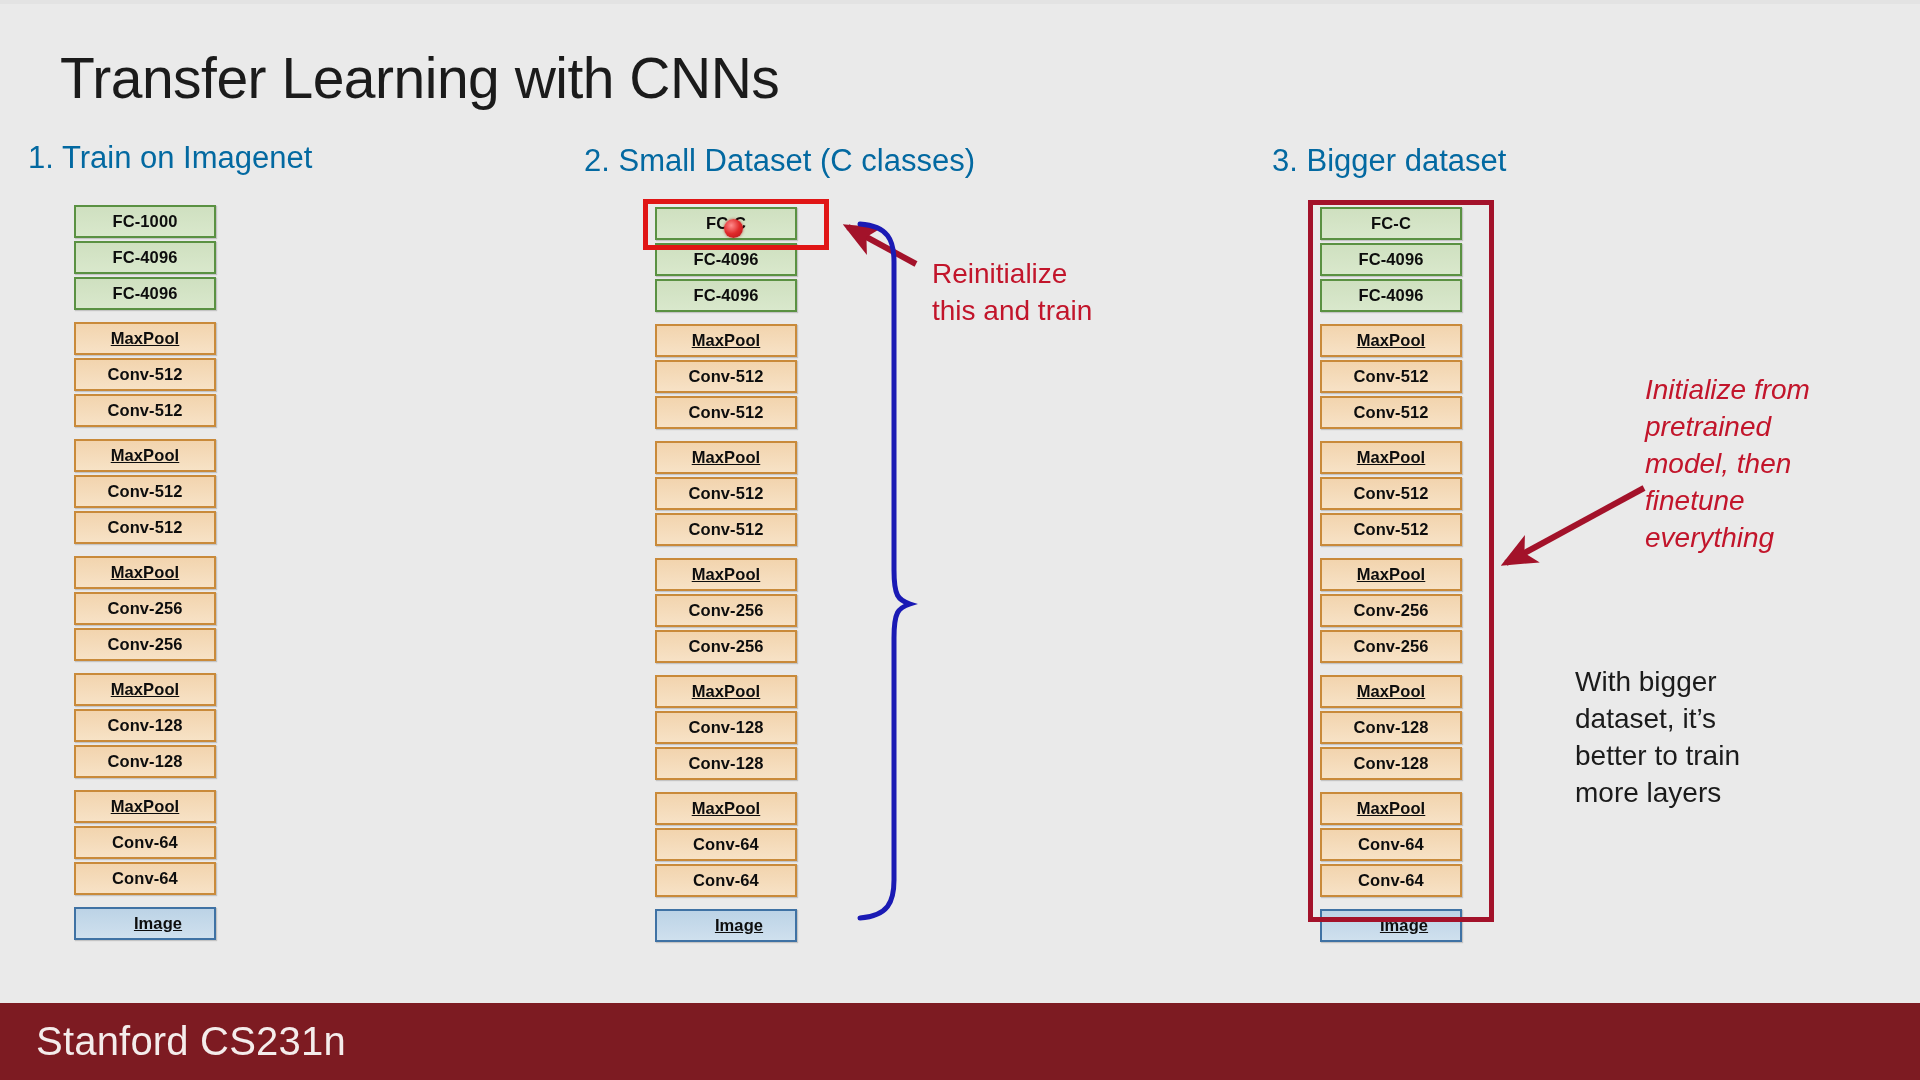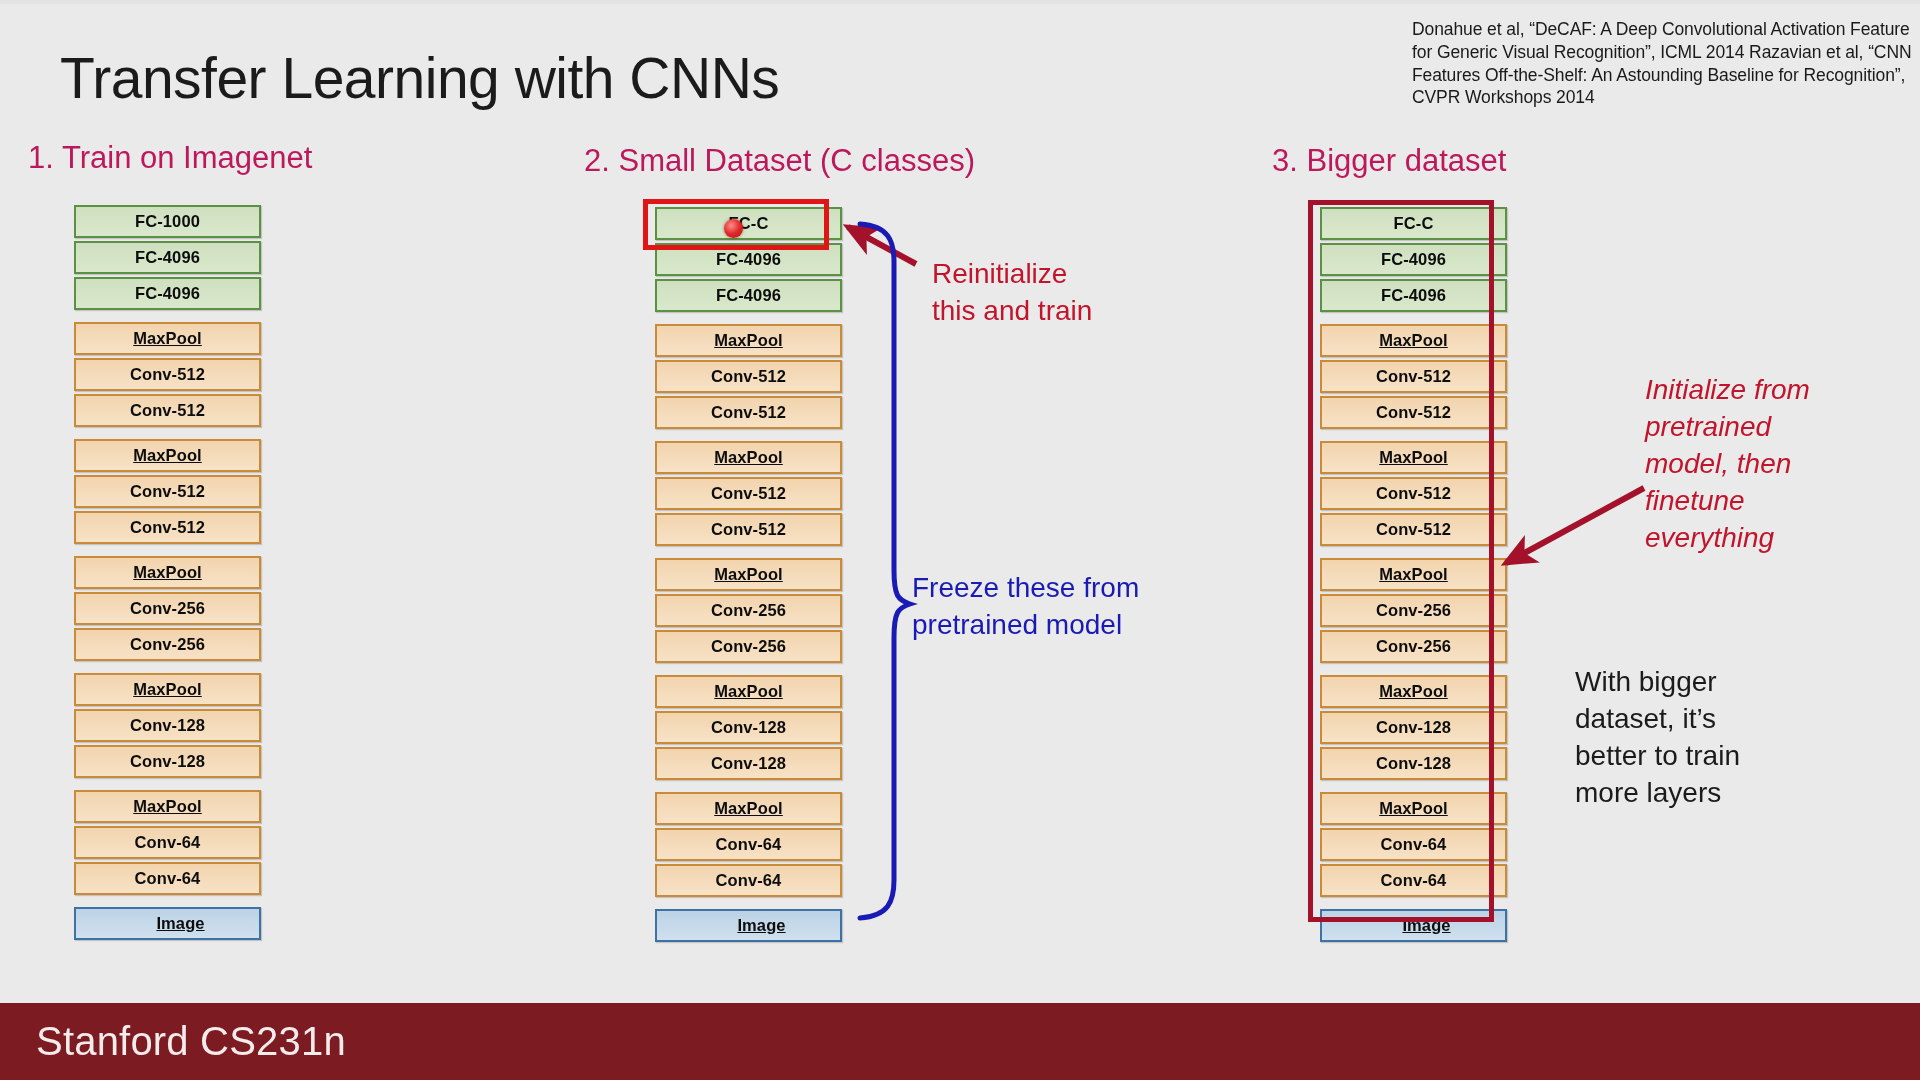--- a/index.html
+++ b/index.html
@@ -34,29 +34,29 @@
     font-weight: 400;
     color: #1b1b1b;
     letter-spacing: -0.5px;
   }
 
   
   .col-head {
     position: absolute;
     font-size: 31px;
     font-weight: 400;
-    color: #be185d;
+    color: #0369a1;
     white-space: nowrap;
   }
   #head-0 { left: 28px;   top: 140px; }
   #head-1 { left: 584px;  top: 143px; }
   #head-2 { left: 1272px; top: 143px; }
 
   
-  .stack { position: absolute; width: 187px; }
+  .stack { position: absolute; width: 142px; }
   #stack-0 { left: 74px;   top: 205px; }
   #stack-1 { left: 655px;  top: 207px; }
   #stack-2 { left: 1320px; top: 207px; }
 
   .layer-box {
     height: 33px;
     line-height: 29px;
     text-align: center;
     font-size: 16.5px;
     font-weight: bold;
@@ -163,22 +163,20 @@
     background: #e3e3e3;
   }
 </style>
 </head>
 <body>
 
 <div id="slide">
 
   <div id="top-edge"></div>
 
-  <div class="citation">Donahue et al, “DeCAF: A Deep Convolutional Activation Feature for Generic Visual Recognition”, ICML 2014
-Razavian et al, “CNN Features Off-the-Shelf: An Astounding Baseline for Recognition”, CVPR Workshops 2014</div>
 
   <div class="slide-title">Transfer Learning with CNNs</div>
 
   <div class="col-head" id="head-0">1. Train on Imagenet</div>
   <div class="col-head" id="head-1">2. Small Dataset (C classes)</div>
   <div class="col-head" id="head-2">3. Bigger dataset</div>
 
   <div class="stack" id="stack-0">
       <div class="layer-box k-fc">FC-1000</div>
       <div class="layer-box k-fc">FC-4096</div>
@@ -272,22 +270,20 @@
                L 894 570
                C 894 596, 898 600, 910 604
                C 898 608, 894 612, 894 638
                L 894 880
                C 894 902, 888 916, 860 918"></path>
     </g>
   </svg>
 
   <div class="ann ann-red" id="ann-reinit">Reinitialize
 this and train</div>
-  <div class="ann ann-blue" id="ann-freeze">Freeze these from
-pretrained model</div>
   <div class="ann ann-red" id="ann-finetune">Initialize from
 pretrained
 model, then
 finetune
 everything</div>
   <div class="ann ann-dark" id="ann-bigger">With bigger
 dataset, it’s
 better to train
 more layers</div>
 

